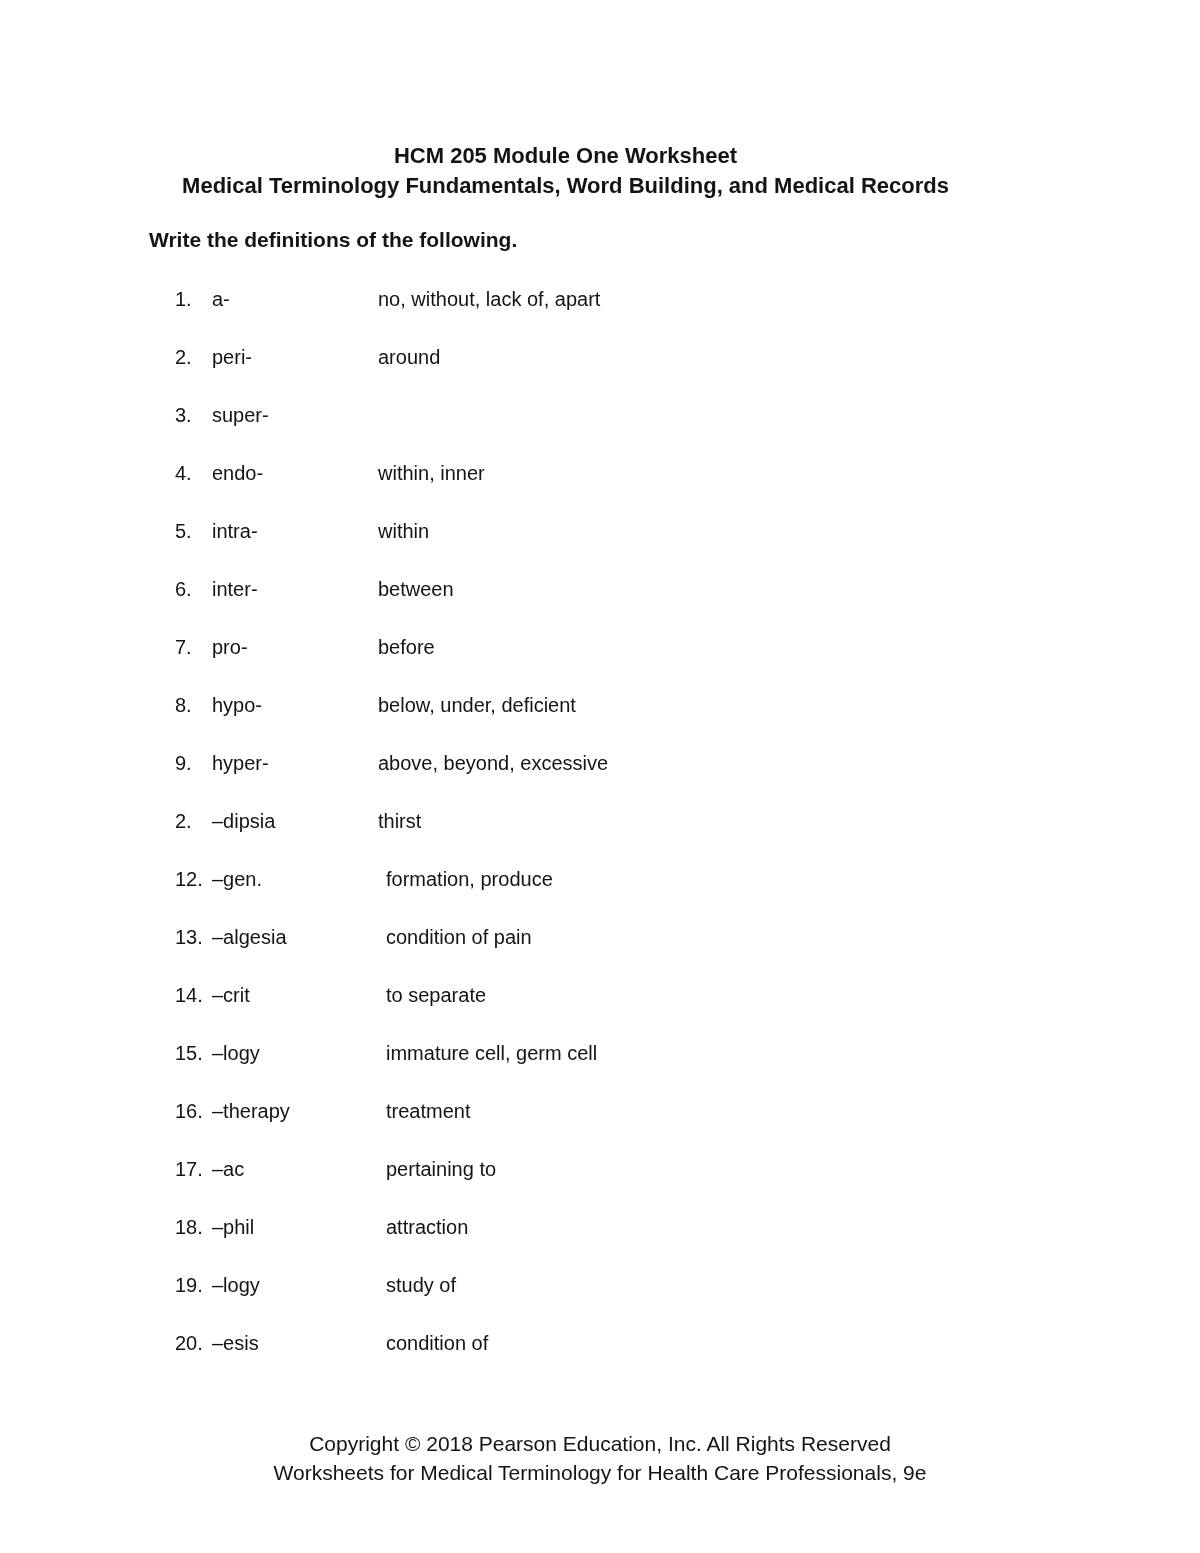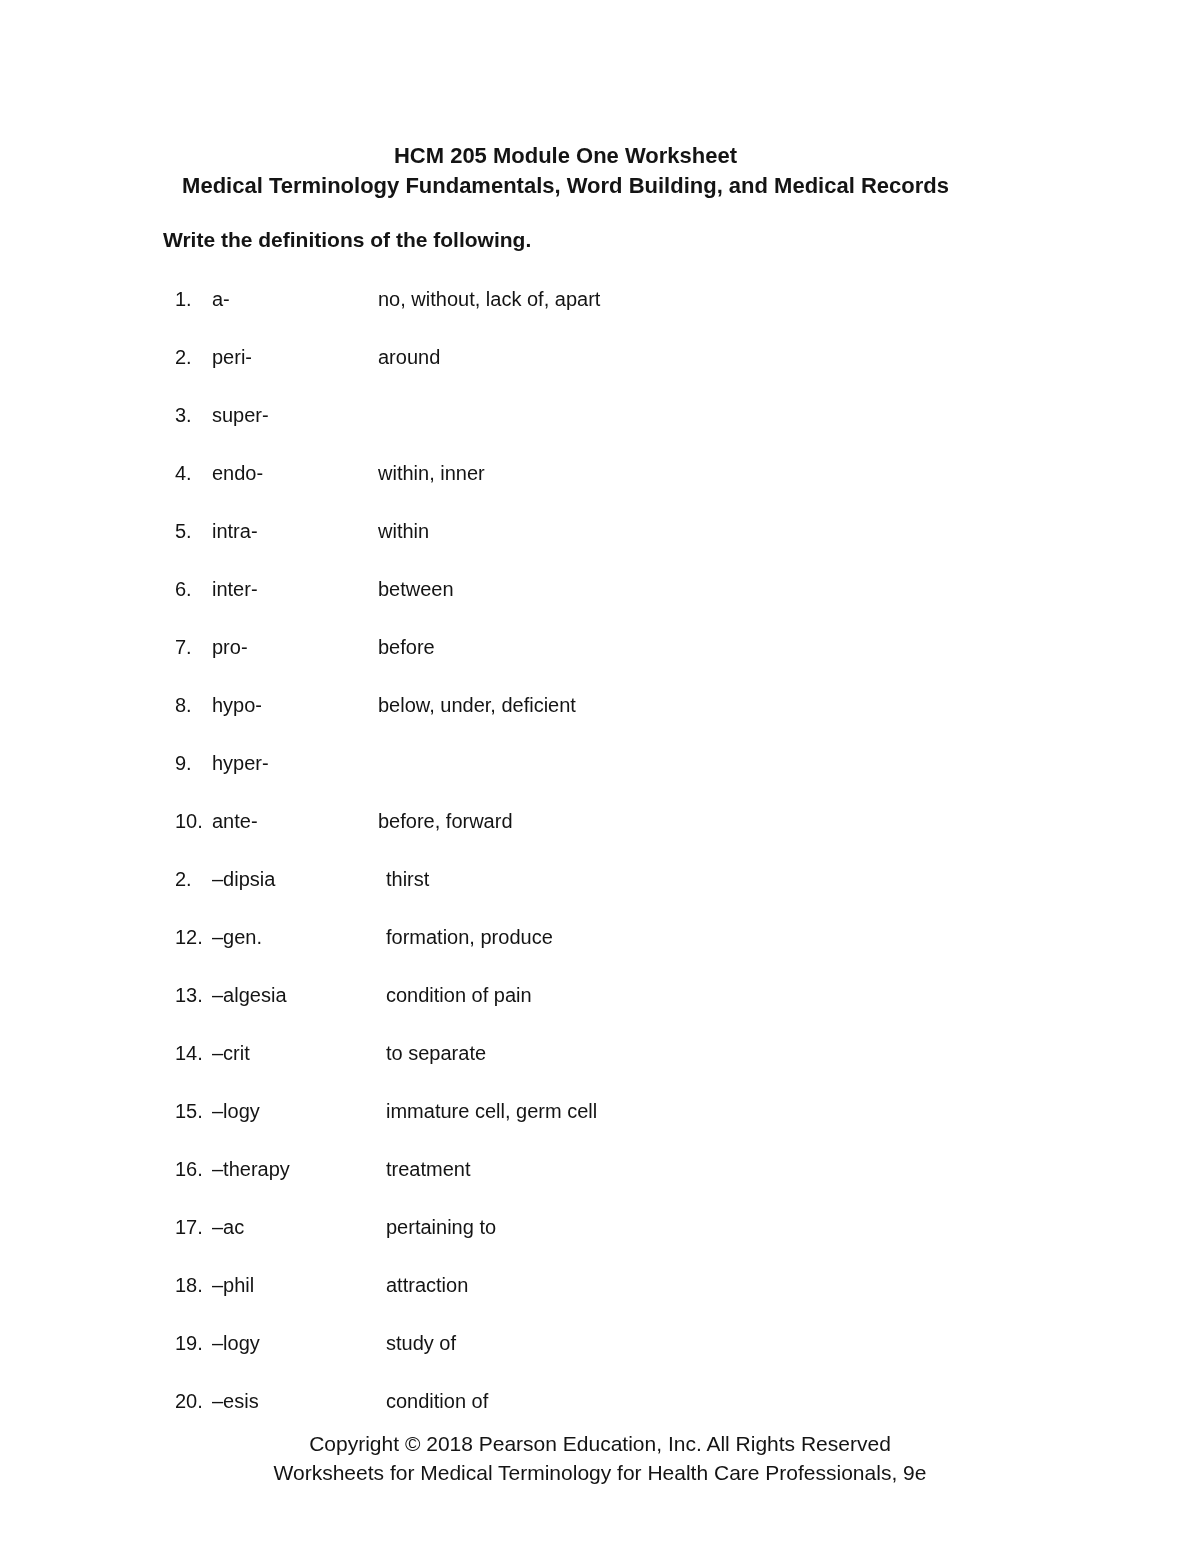--- a/index.html
+++ b/index.html
@@ -23,21 +23,21 @@
     width: 1111px;
     text-align: center;
     font-weight: bold;
     font-size: 22px;
     line-height: 30px;
     margin-left: 10px;
   }
   .instruction {
     position: absolute;
     top: 227px;
-    left: 163px;
+    left: 149px;
     font-weight: bold;
     font-size: 21px;
     line-height: 26px;
   }
   .def-list {
     position: absolute;
     top: 286px;
     left: 175px;
     width: 920px;
     margin: 0;
@@ -138,27 +138,23 @@
 
     <li class="row">
       <span class="num">8.</span>
       <span class="term">hypo-</span>
       <span class="def">below, under, deficient</span>
     </li>
 
     <li class="row">
       <span class="num">9.</span>
       <span class="term">hyper-</span>
-    </li>
-
-    <li class="row">
-      <span class="num">10.</span>
-      <span class="term">ante-</span>
-      <span class="def">before, forward</span>
-    </li>
+      <span class="def">above, beyond, excessive</span>
+    </li>
+
 
     <li class="row">
       <span class="num">2.</span>
       <span class="term">–dipsia</span>
       <span class="def">thirst</span>
     </li>
 
     <li class="row">
       <span class="num">12.</span>
       <span class="term">–gen.</span>

